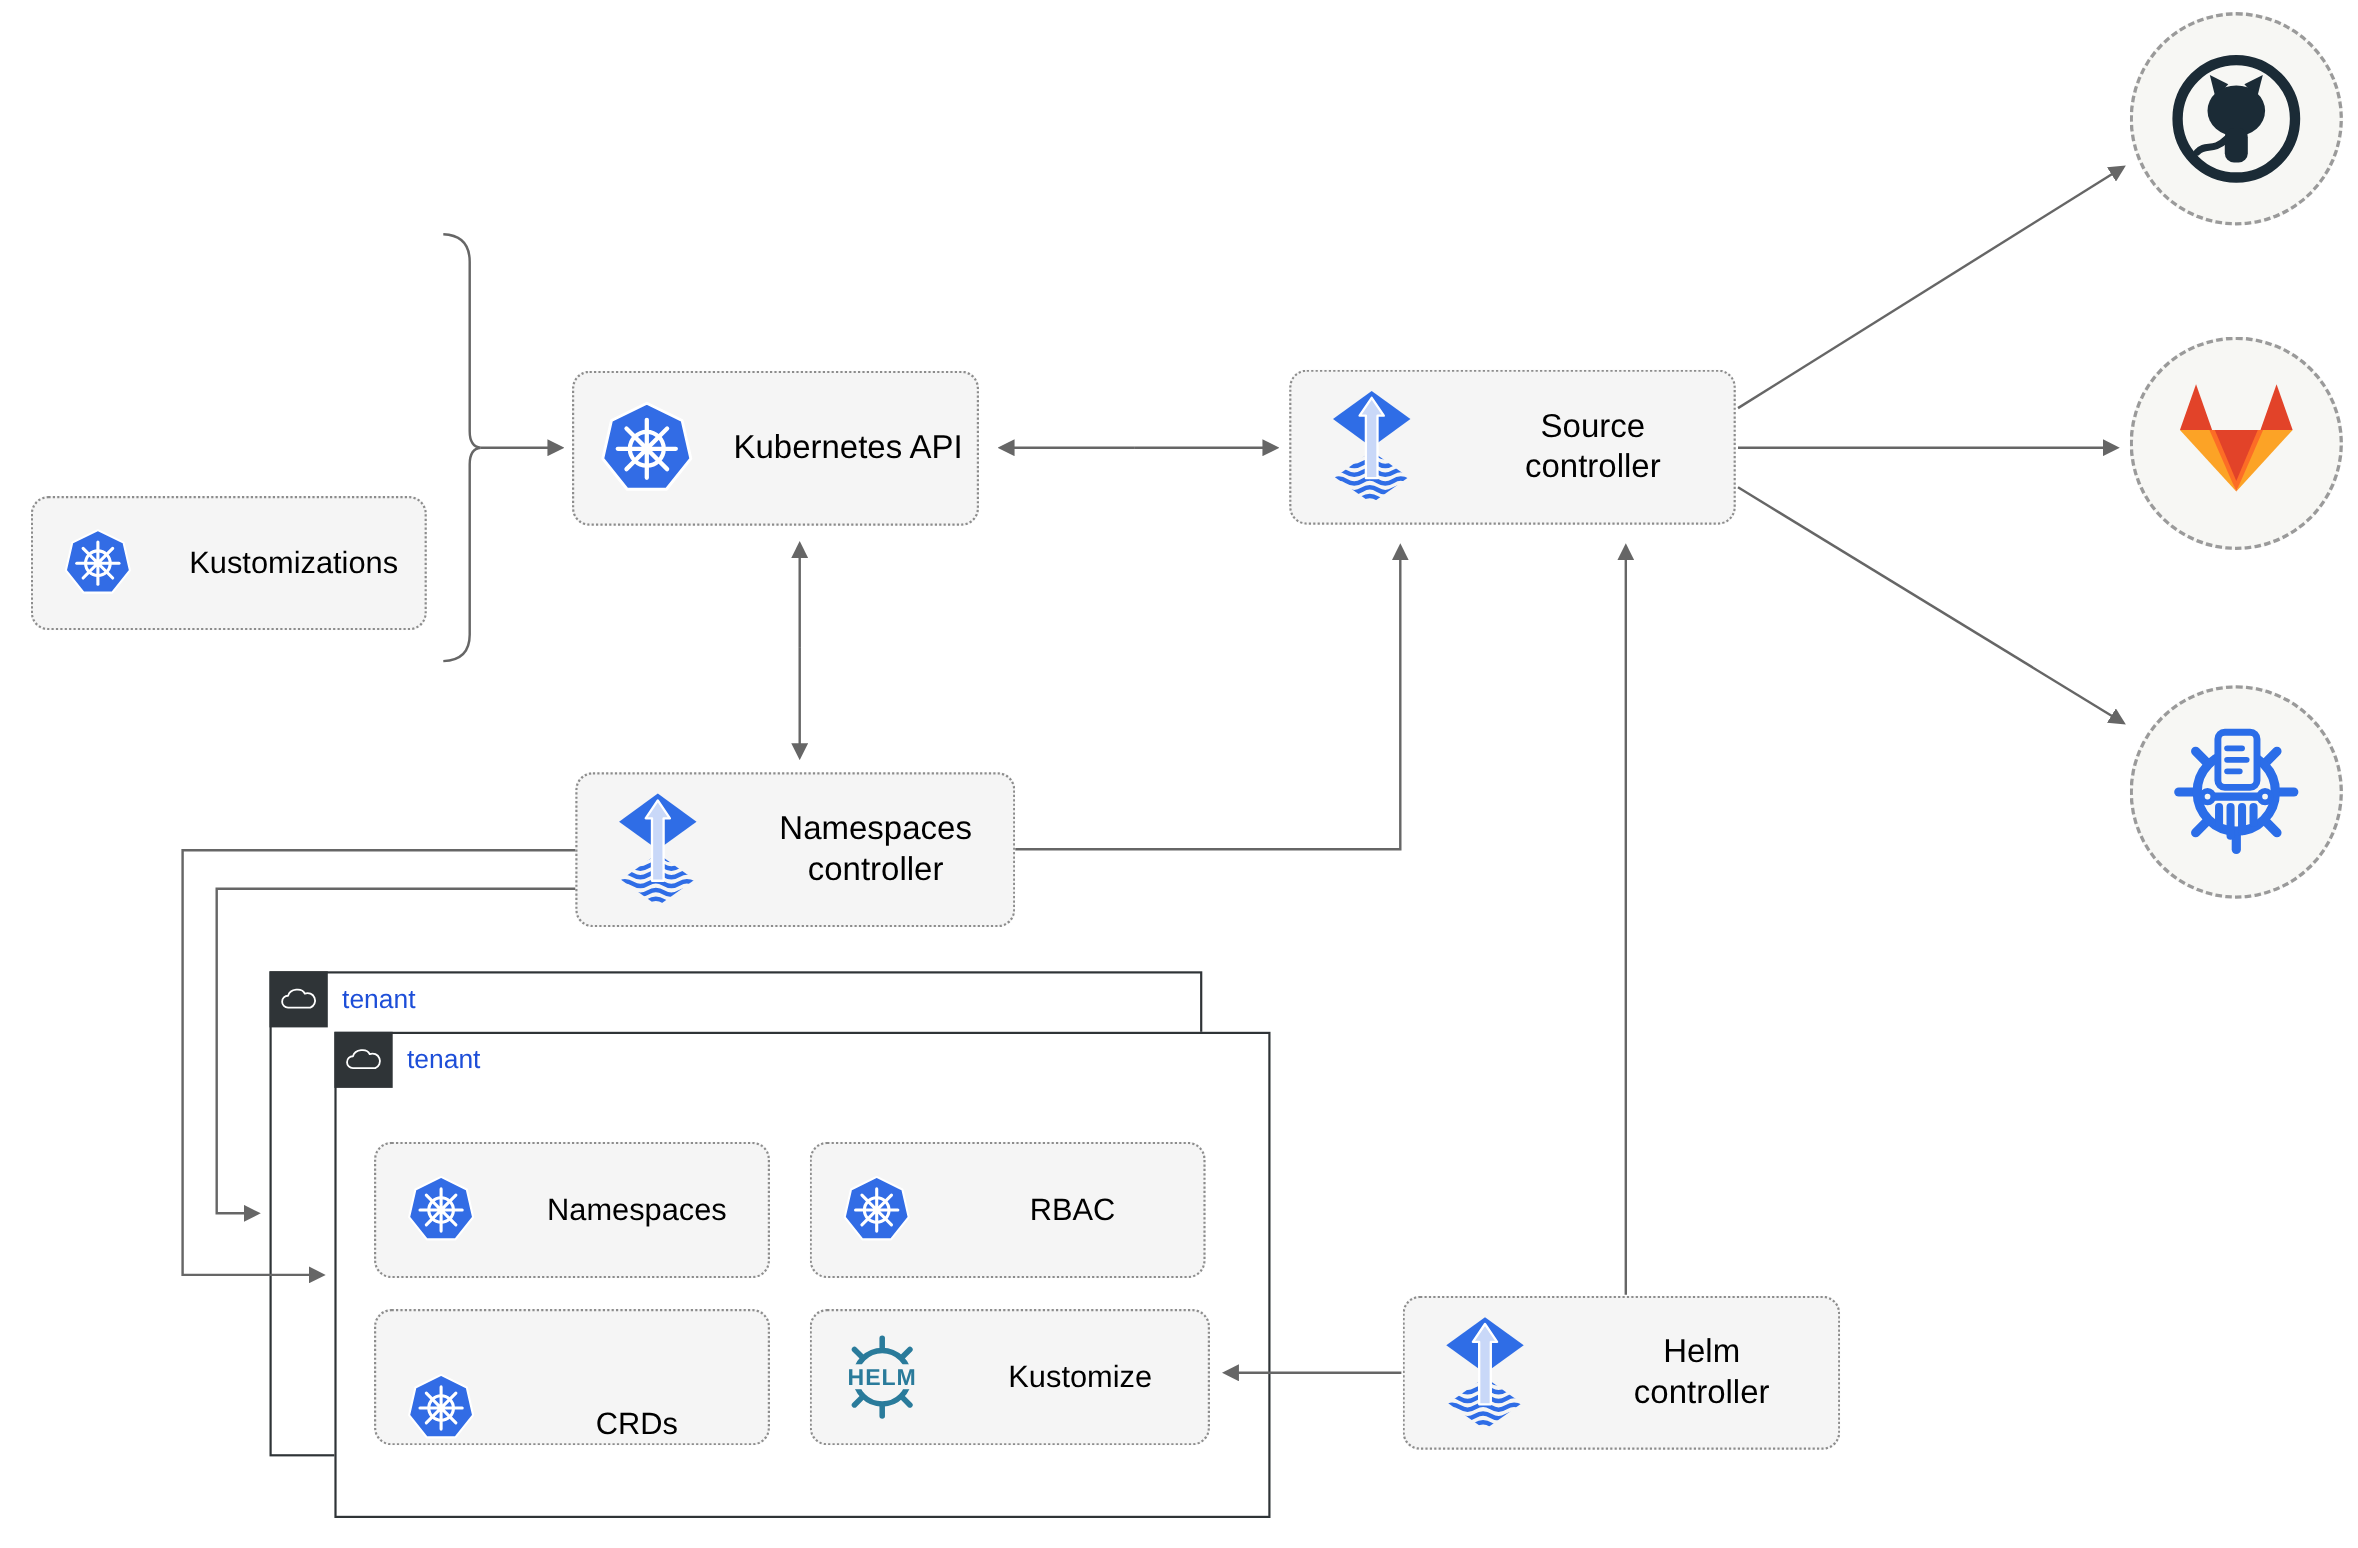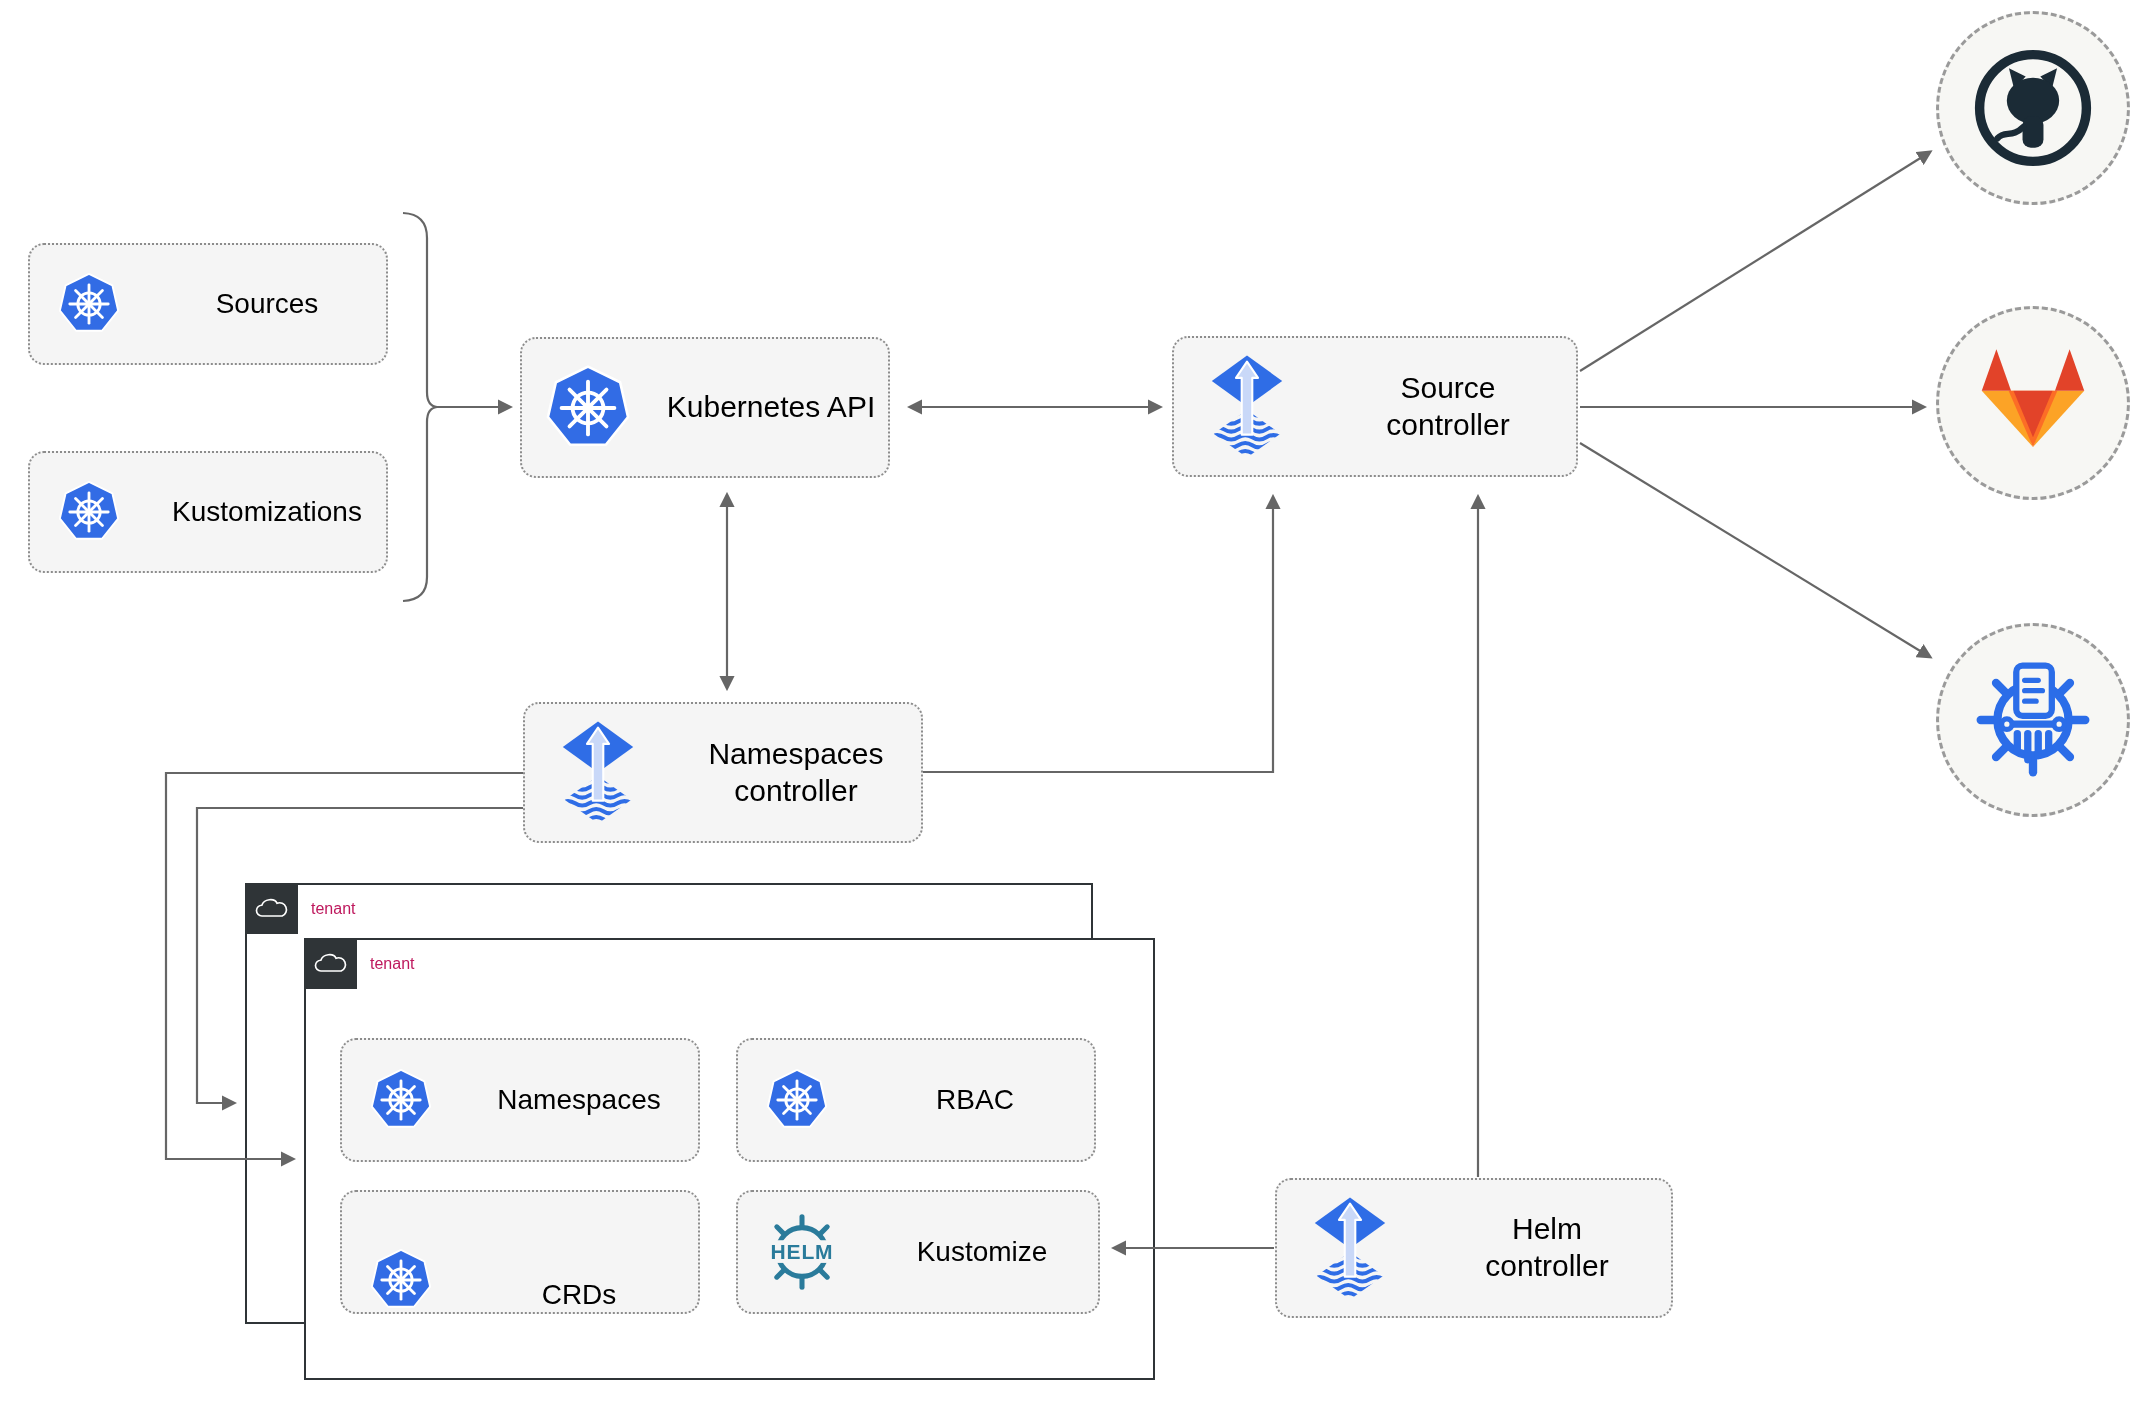--- a/index.html
+++ b/index.html
@@ -12,21 +12,21 @@
   .lbl{flex:1;text-align:center;font-size:28px;color:#000;line-height:1.22;}
   .lbl.big{font-size:30px;}
   .lbl .wrap{display:inline-block;max-width:178px;}
 
   
   .tenant{position:absolute;border:2px solid #2f3437;box-sizing:border-box;z-index:1;}
   .tenant.inner{background:#ffffff;}
   .badge{position:absolute;top:-2px;left:-2px;width:53px;height:51px;background:#2f3437;
          display:flex;align-items:center;justify-content:center;}
   .tlabel{position:absolute;top:-2px;left:54px;height:51px;display:flex;align-items:center;
-          font-size:16px;color:#be185d;padding-left:10px;}
+          font-size:24px;color:#1d4ed8;padding-left:10px;}
 
   
   .remote{position:absolute;width:194px;height:194px;border-radius:50%;border:3px dashed #9a9a9a;
           background:#f7f7f4;display:flex;align-items:center;justify-content:center;
           box-sizing:border-box;z-index:2;}
 
   .wires{position:absolute;left:0;top:0;z-index:3;pointer-events:none;}
 </style>
 </head>
 <body>
@@ -44,36 +44,20 @@
 
   <div class="tenant inner" style="left:304px;top:938px;width:851px;height:442px;">
     <div class="badge">
       <svg viewBox="0 0 60 40" width="38" height="26">
         <path d="M14 31 A8.5 8.5 0 0 1 14 14 C17 4 34 2 38 11 A10 10 0 0 1 46 31 Z" fill="none" stroke="#fff" stroke-width="2.6" stroke-linejoin="round"></path>
       </svg>
     </div>
     <div class="tlabel">tenant</div>
   </div>
 
-  <div class="rbox" style="left:28px;top:243px;width:360px;height:122px;">
-    <div class="icn" style="width:118px;">
-      <svg viewBox="0 0 100 100" width="64" height="64">
-        <polygon points="50,3 13.5,20.8 4.5,60.2 29.7,91.8 70.3,91.8 95.5,60.2 86.5,20.8" fill="#326CE5" stroke="#fff" stroke-width="3" stroke-linejoin="round"></polygon>
-        <g stroke="#fff" stroke-width="4.4" stroke-linecap="round">
-          <line x1="50" y1="20" x2="50" y2="80"></line>
-            <line x1="20" y1="50" x2="80" y2="50"></line>
-          <line x1="29" y1="29" x2="71" y2="71"></line>
-            <line x1="29" y1="71" x2="71" y2="29"></line>
-        </g>
-        <circle cx="50" cy="50" r="17.5" fill="none" stroke="#fff" stroke-width="4.4"></circle>
-        <circle cx="50" cy="50" r="5.5" fill="#fff"></circle>
-      </svg>
-    </div>
-    <div class="lbl">Sources</div>
-  </div>
 
   <div class="rbox" style="left:28px;top:451px;width:360px;height:122px;">
     <div class="icn" style="width:118px;">
       <svg viewBox="0 0 100 100" width="64" height="64">
         <polygon points="50,3 13.5,20.8 4.5,60.2 29.7,91.8 70.3,91.8 95.5,60.2 86.5,20.8" fill="#326CE5" stroke="#fff" stroke-width="3" stroke-linejoin="round"></polygon>
         <g stroke="#fff" stroke-width="4.4" stroke-linecap="round">
           <line x1="50" y1="20" x2="50" y2="80"></line>
             <line x1="20" y1="50" x2="80" y2="50"></line>
           <line x1="29" y1="29" x2="71" y2="71"></line>
             <line x1="29" y1="71" x2="71" y2="29"></line>

